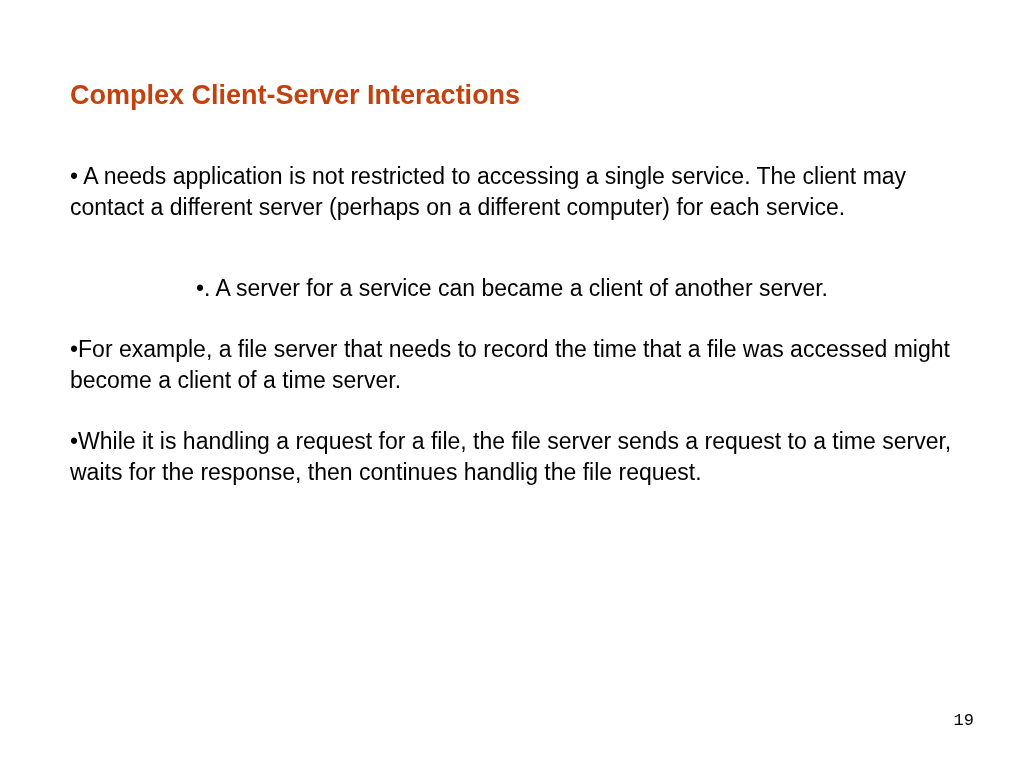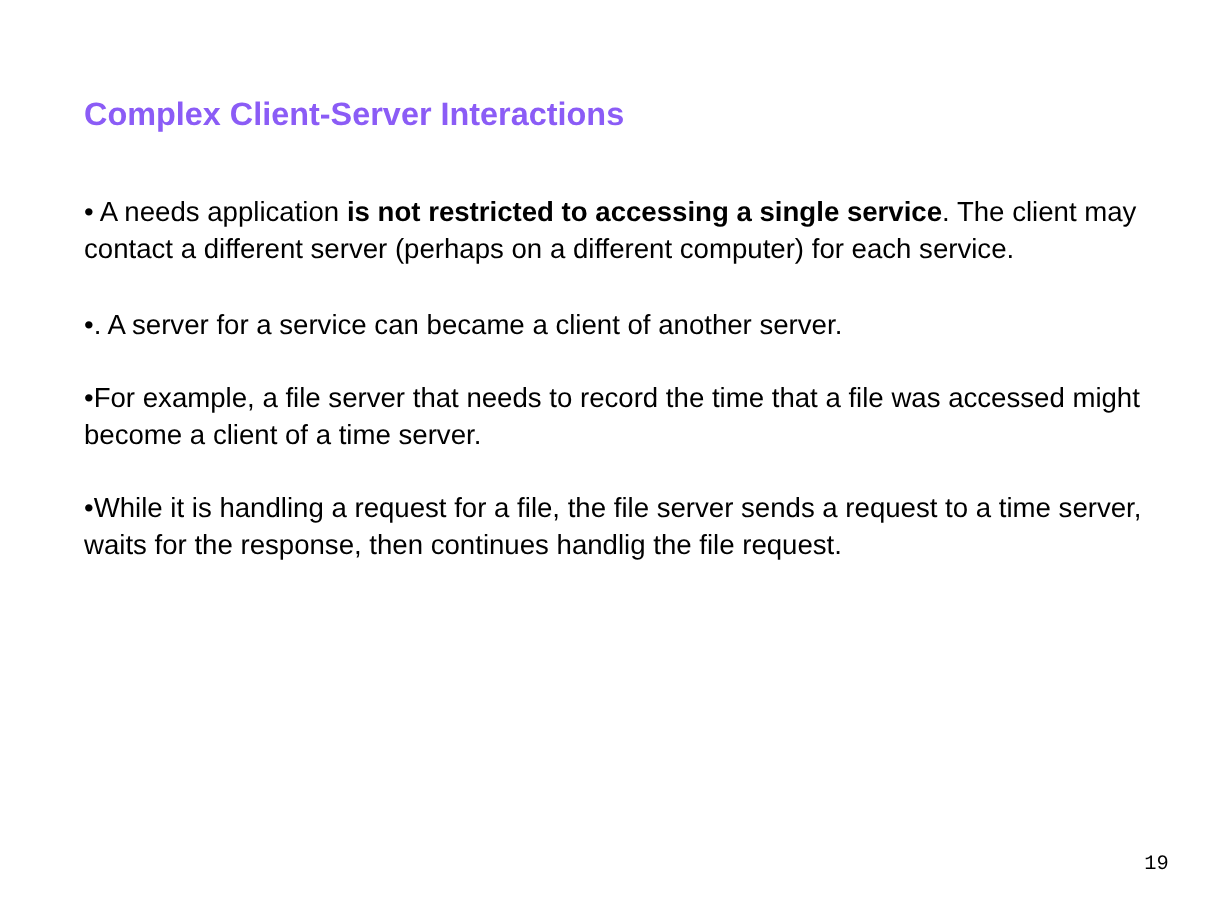--- a/index.html
+++ b/index.html
@@ -11,34 +11,35 @@
       width: 1024px;
       height: 768px;
       background: white;
       font-family: Verdana, Geneva, sans-serif;
       position: relative;
       padding: 80px 70px 40px 70px;
     }
     .title {
       font-size: 27px;
       font-weight: bold;
-      color: #8b5cf6;
+      color: #c2410c;
       margin-bottom: 50px;
     }
     .bullet-block {
       font-size: 23px;
       color: #000;
       line-height: 1.35;
       margin-bottom: 30px;
     }
     .bullet-block.extra-gap {
-      margin-top: 32px;
+      margin-top: 50px;
+      text-align: center;
     }
     .bold {
-      font-weight: bold;
+      font-weight: normal;
     }
     .page-number {
       position: absolute;
       bottom: 38px;
       right: 50px;
       font-size: 17px;
       font-family: Liberation Mono, monospace;
       color: #000;
     }
   </style>

